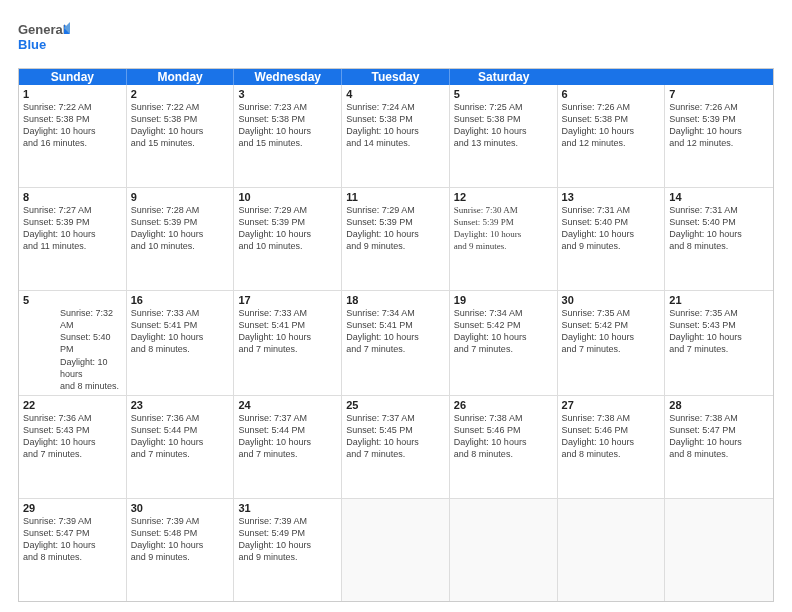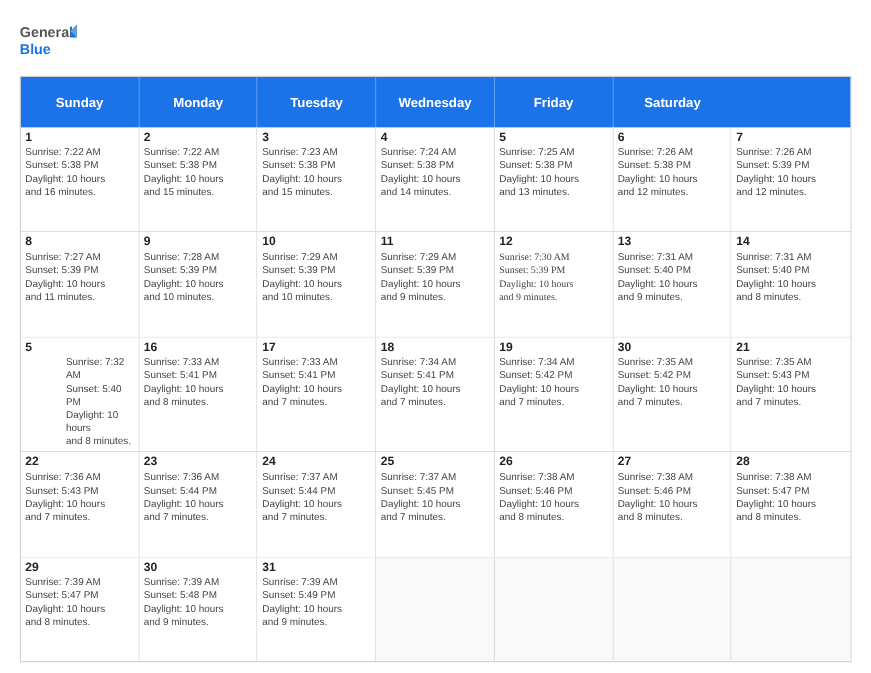--- a/index.html
+++ b/index.html
@@ -49,21 +49,21 @@
     }
     .cal-header-row {
       display: grid;
       grid-template-columns: repeat(7, 1fr);
       background: #1a73e8;
     }
     .cal-header-cell {
       color: #fff;
       font-size: 12px;
       font-weight: bold;
-      padding: 16px 4px;
+      padding: 1px 4px;
       text-align: center;
       border-right: 1px solid rgba(255,255,255,0.3);
     }
     .cal-header-cell:last-child { border-right: none; }
     .cal-body {
       flex: 1;
       display: flex;
       flex-direction: column;
     }
     .cal-row {
@@ -115,23 +115,22 @@
     <div class="title-block">
       <h1></h1>
       <h2></h2>
     </div>
   </div>
 
   <div class="calendar">
     <div class="cal-header-row">
     <div class="cal-header-cell">Sunday</div>
         <div class="cal-header-cell">Monday</div>
+        <div class="cal-header-cell">Wednesday</div>
         <div class="cal-header-cell">Tuesday</div>
-        <div class="cal-header-cell">Wednesday</div>
-        <div class="cal-header-cell">Friday</div>
         <div class="cal-header-cell">Saturday</div>
       </div>
     <div class="cal-body">
     <div class="cal-row">
           <div class="cal-cell">
             <span class="day-num">1</span>
             <div class="info" style="white-space: pre-line;">Sunrise: 7:22 AM
 Sunset: 5:38 PM
 Daylight: 10 hours
 and 16 minutes.</div>

